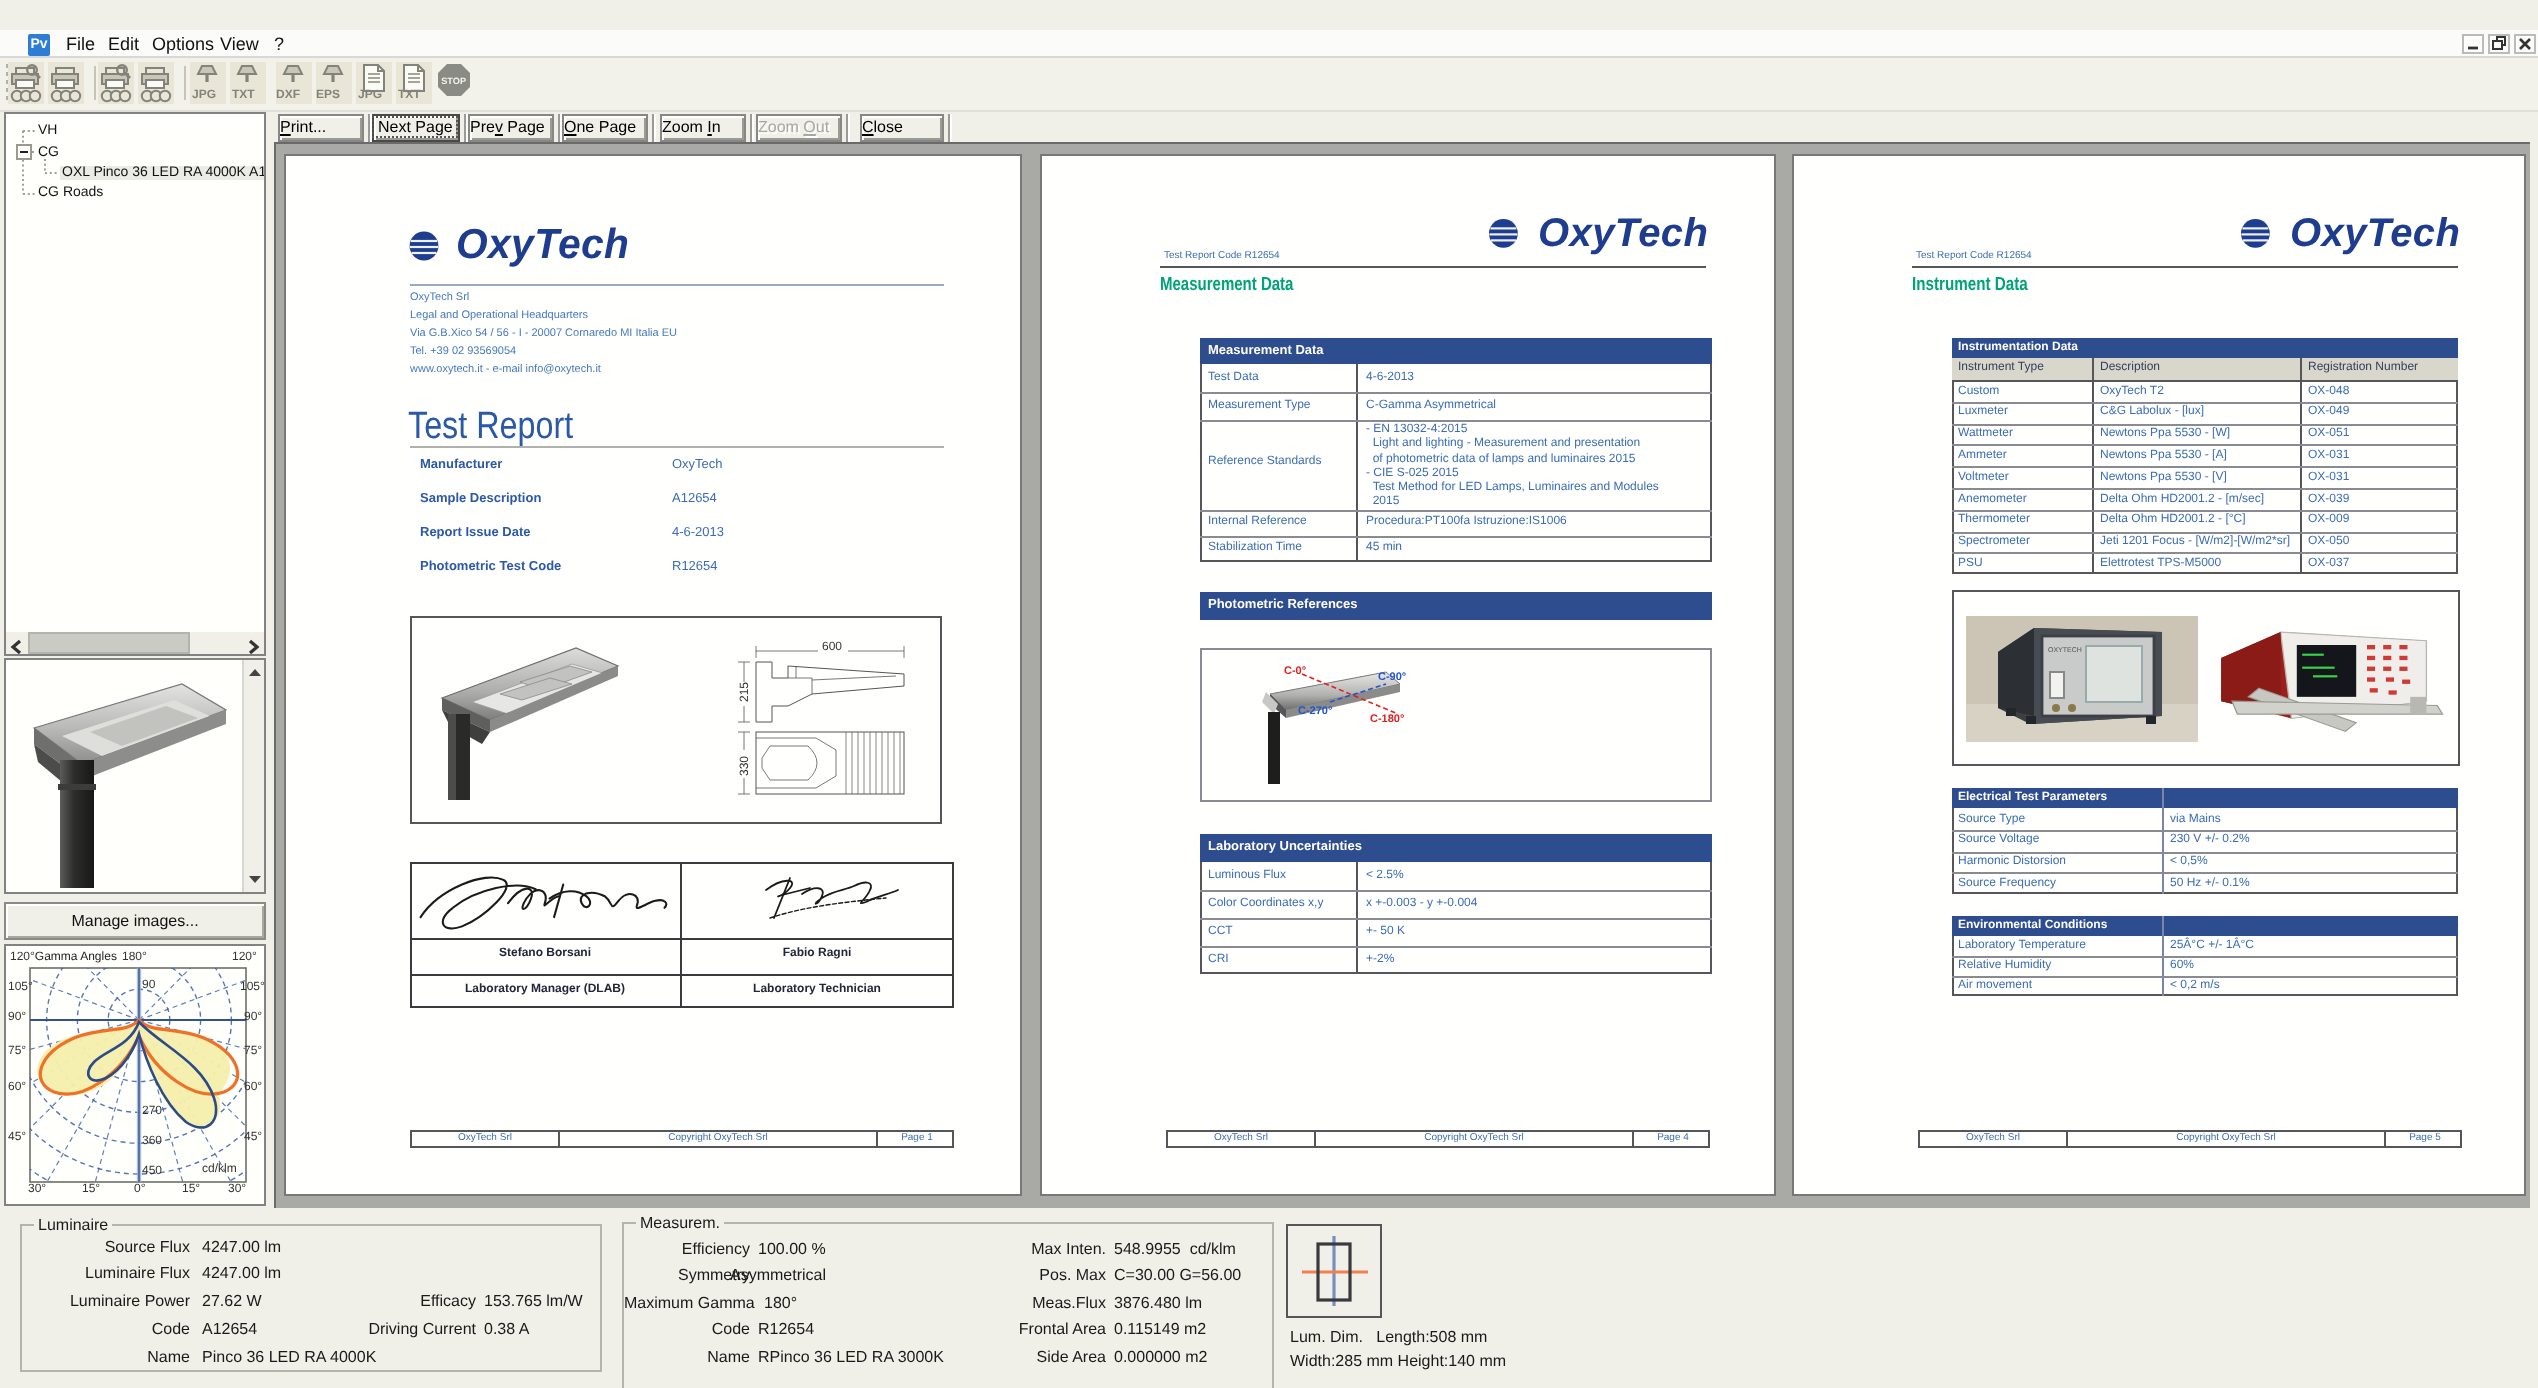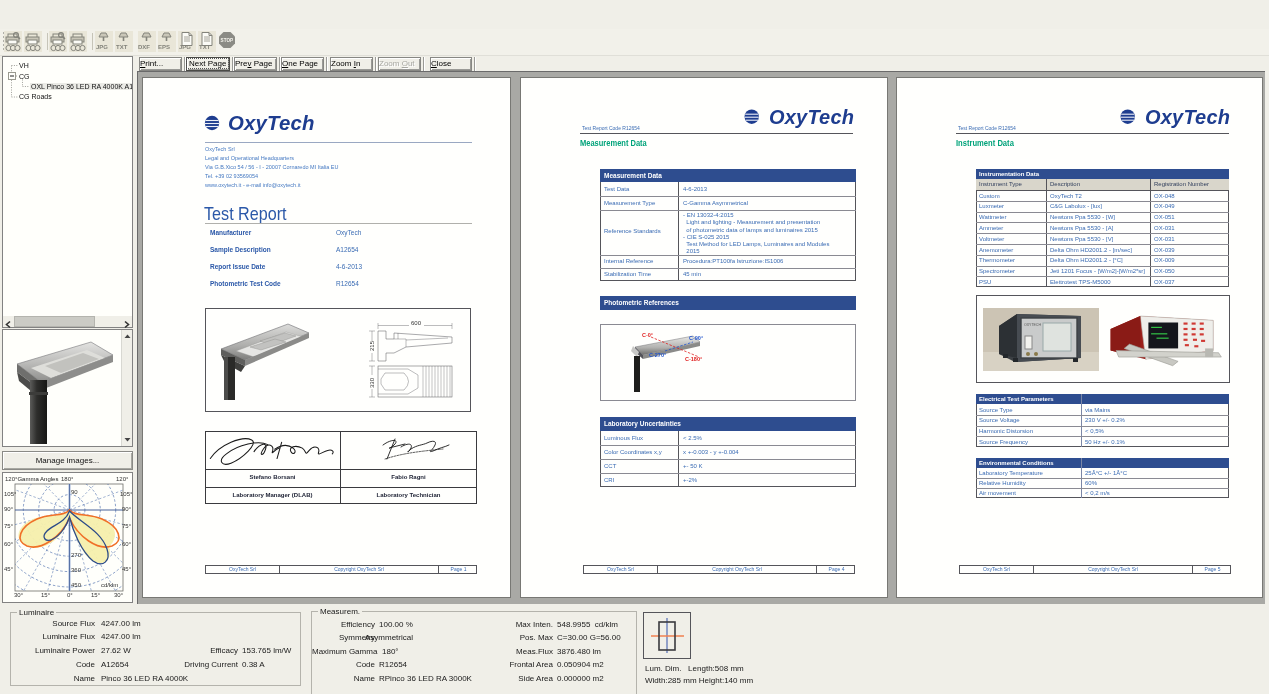--- a/index.html
+++ b/index.html
@@ -28,20 +28,38 @@
 
 .blue { color:#3b6cb4; }
 .thead { background:#2e4d8f; color:#fff; font-weight:bold; }
 .pgfoot { width:272px; height:9px; border:1px solid #55555a; }
 .fcell { position:absolute; top:0; height:7px; font-size:5px; color:#3b6cb4; text-align:center; border-right:1px solid #55555a; line-height:7px; overflow:hidden; }
 .fcell:last-child { border-right:none; }
 </style>
 </head>
 <body>
 <div id="win">
+  <div class="abs" id="menubar">
+    <div class="abs" style="left:14px;top:1.5px;width:11px;height:11px;background:#2d7dd6;border-radius:1px;color:#fff;font-size:7px;font-weight:bold;text-align:center;line-height:11px;">Pv</div>
+    <div class="abs" style="left:33px;top:2px;">File</div>
+    <div class="abs" style="left:54px;top:2px;">Edit</div>
+    <div class="abs" style="left:76px;top:2px;">Options</div>
+    <div class="abs" style="left:110px;top:2px;">View</div>
+    <div class="abs" style="left:137px;top:2px;">?</div>
+    <div class="abs" style="left:1231px;top:2px;width:11px;height:10px;border:1px solid #bbb;box-shadow:inset 1px 1px 0 #fff;"><svg width="9" height="8">
+          <line x1="2" y1="6" x2="7" y2="6" stroke="#333" stroke-width="1.4"></line>
+        </svg></div>
+    <div class="abs" style="left:1244px;top:2px;width:11px;height:10px;border:1px solid #bbb;box-shadow:inset 1px 1px 0 #fff;"><svg width="9" height="8">
+          <rect x="1.5" y="2.5" width="4.5" height="4" fill="none" stroke="#333"></rect>
+          <path d="M 3.5 2.5 L 3.5 0.5 L 7.5 0.5 L 7.5 4.5 L 6 4.5" fill="none" stroke="#333"></path>
+        </svg></div>
+    <div class="abs" style="left:1257px;top:2px;width:11px;height:10px;border:1px solid #bbb;box-shadow:inset 1px 1px 0 #fff;"><svg width="9" height="8">
+          <path d="M 2 1.5 L 7 6.5 M 7 1.5 L 2 6.5" stroke="#333" stroke-width="1.3"></path>
+        </svg></div>
+  </div>
   <div class="abs" id="toolbar">
     <svg class="abs" style="left:0;top:0;" width="8" height="27">
       <g fill="#b0afa8">
           <rect x="3" y="3" width="2" height="2"></rect>
           <rect x="3" y="7" width="2" height="2"></rect>
           <rect x="3" y="11" width="2" height="2"></rect>
           <rect x="3" y="15" width="2" height="2"></rect>
           <rect x="3" y="19" width="2" height="2"></rect>
         </g>
     </svg>
@@ -627,21 +645,21 @@
         <div class="fl" style="left:67px;top:48px;">R12654</div>
       <div class="flr" style="left:0;top:61.5px;width:63px;">Name</div>
         <div class="fl" style="left:67px;top:61.5px;">RPinco 36 LED RA 3000K</div>
       <div class="flr" style="left:100px;top:7.5px;width:141px;">Max Inten.</div>
         <div class="fl" style="left:245px;top:7.5px;">548.9955&nbsp; cd/klm</div>
       <div class="flr" style="left:100px;top:21px;width:141px;">Pos. Max</div>
         <div class="fl" style="left:245px;top:21px;">C=30.00 G=56.00</div>
       <div class="flr" style="left:100px;top:34.5px;width:141px;">Meas.Flux</div>
         <div class="fl" style="left:245px;top:34.5px;">3876.480 lm</div>
       <div class="flr" style="left:100px;top:48px;width:141px;">Frontal Area</div>
-        <div class="fl" style="left:245px;top:48px;">0.050904 m2</div>
+        <div class="fl" style="left:245px;top:48px;">0.115149 m2</div>
       <div class="flr" style="left:100px;top:61.5px;width:141px;">Side Area</div>
         <div class="fl" style="left:245px;top:61.5px;">0.000000 m2</div>
     </div>
     <div class="abs" style="left:643px;top:8px;width:48px;height:47px;border:1px solid #55555a;">
       <svg width="46" height="45">
         <line x1="23" y1="5" x2="23" y2="40" stroke="#7a8cc0" stroke-width="1.6"></line>
         <line x1="7" y1="23" x2="40" y2="23" stroke="#f08050" stroke-width="1.4"></line>
         <rect x="15" y="9" width="16" height="28" fill="none" stroke="#3a3a3e" stroke-width="1.6"></rect>
       </svg>
     </div>

